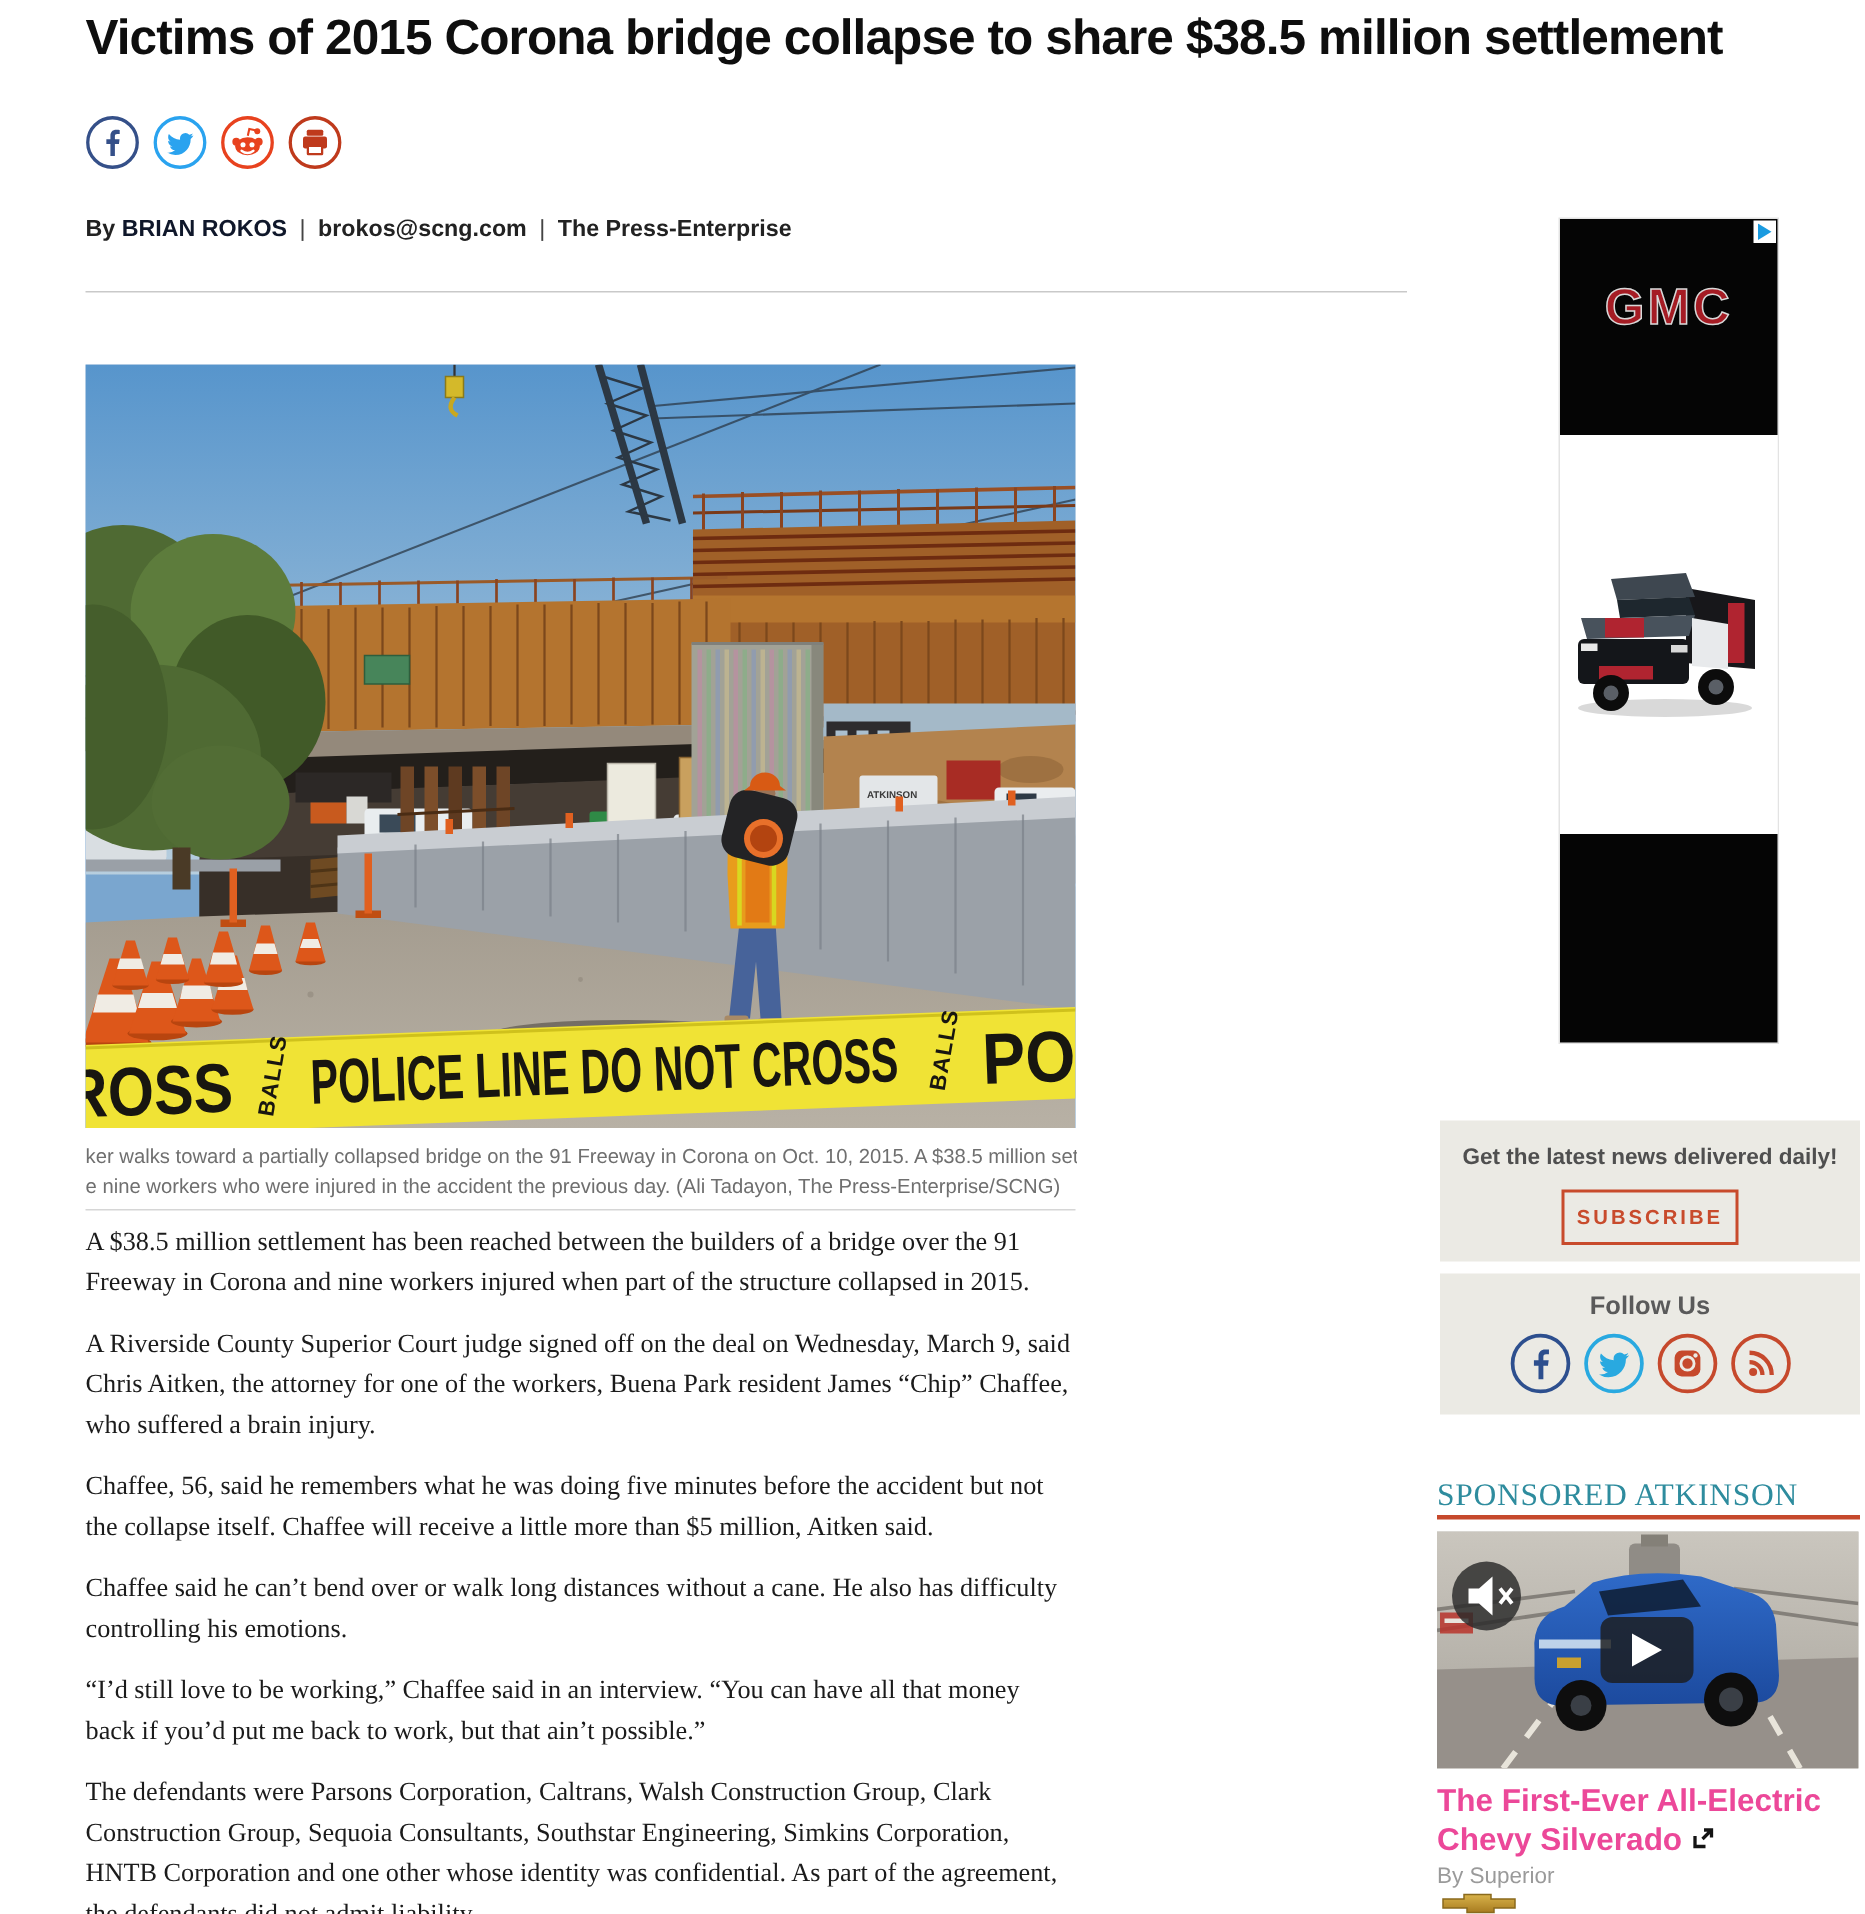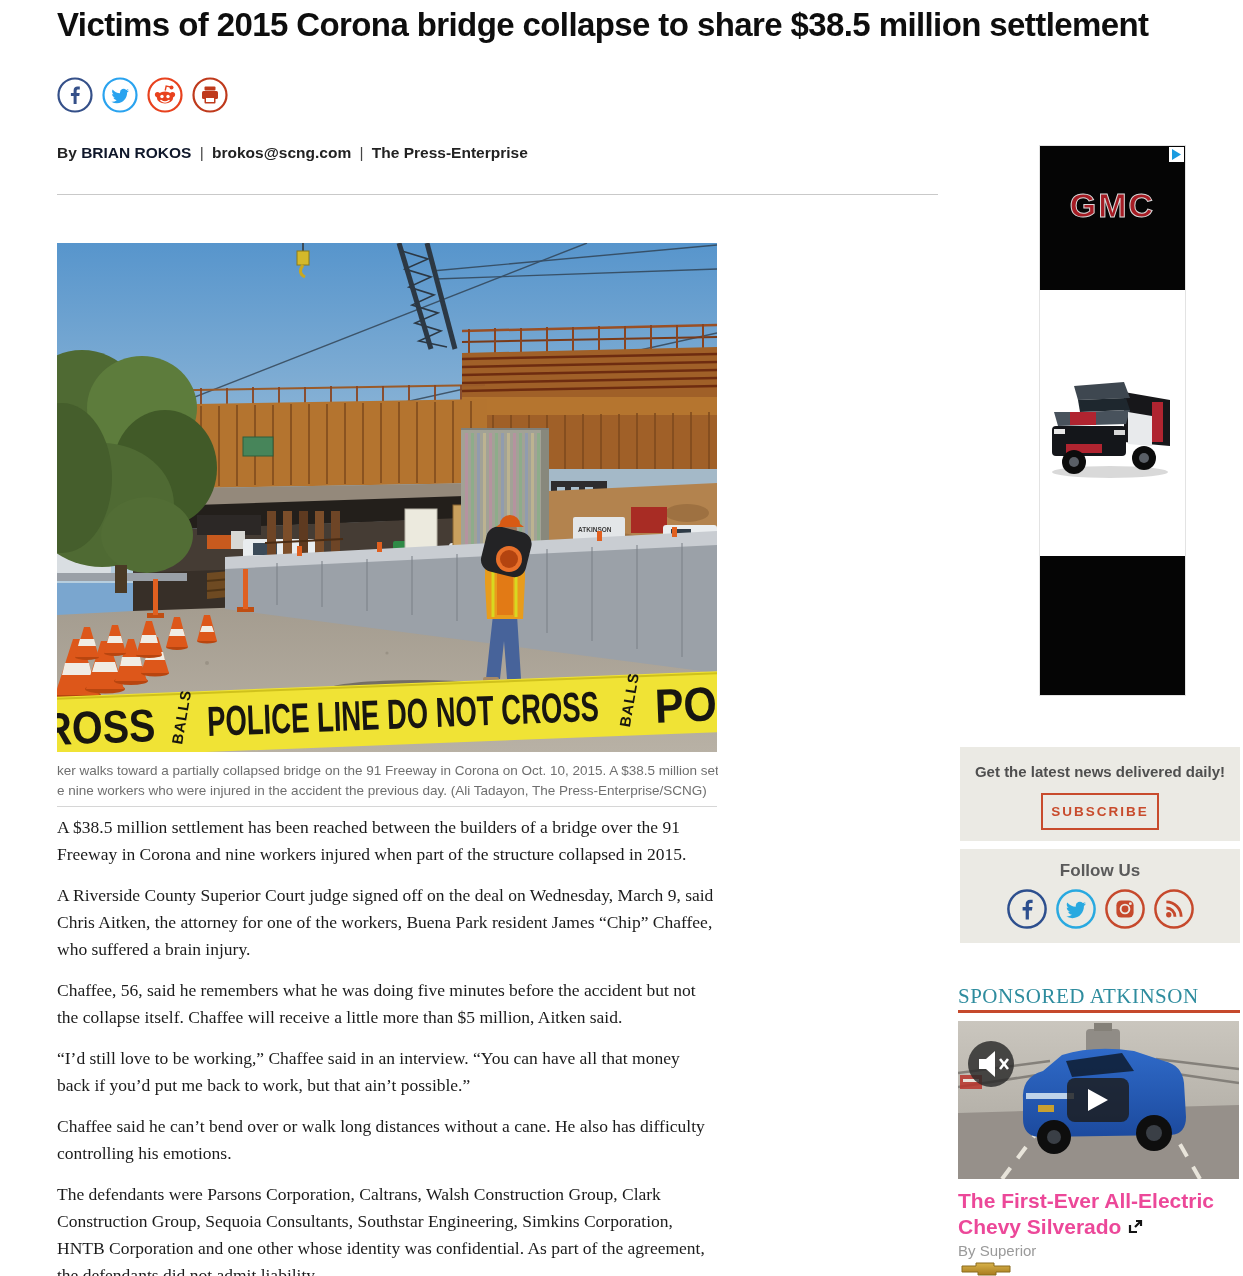--- a/index.html
+++ b/index.html
@@ -466,22 +466,22 @@
   <div class="caption">
     <div>ker walks toward a partially collapsed bridge on the 91 Freeway in Corona on Oct. 10, 2015. A $38.5 million settleme</div>
     <div>e nine workers who were injured in the accident the previous day. (Ali Tadayon, The Press-Enterprise/SCNG)</div>
   </div>
   <div class="rule-caption"></div>
 
   <div class="body-copy">
       <p>A $38.5 million settlement has been reached between the builders of a bridge over the 91 Freeway in Corona and nine workers injured when part of the structure collapsed in 2015.</p>
       <p>A Riverside County Superior Court judge signed off on the deal on Wednesday, March 9, said Chris Aitken, the attorney for one of the workers, Buena Park resident James “Chip” Chaffee, who suffered a brain injury.</p>
       <p>Chaffee, 56, said he remembers what he was doing five minutes before the accident but not the collapse itself. Chaffee will receive a little more than $5 million, Aitken said.</p>
+      <p>Chaffee said he can’t bend over or walk long distances without a cane. He also has difficulty controlling his emotions.</p>
       <p>“I’d still love to be working,” Chaffee said in an interview. “You can have all that money back if you’d put me back to work, but that ain’t possible.”</p>
-      <p>Chaffee said he can’t bend over or walk long distances without a cane. He also has difficulty controlling his emotions.</p>
       <p>The defendants were Parsons Corporation, Caltrans, Walsh Construction Group, Clark Construction Group, Sequoia Consultants, Southstar Engineering, Simkins Corporation, HNTB Corporation and one other whose identity was confidential. As part of the agreement, the defendants did not admit liability.</p>
     </div>
 
   <div class="ad">
     <div class="ad-top">
       <div class="gmc-logo">GMC</div>
     </div>
     <div class="ad-mid">
       <svg width="145" height="140" viewBox="0 0 145 140" style="position:absolute;left:0;top:60px">
         <ellipse cx="70" cy="122" rx="58" ry="6" fill="#000" opacity="0.15"></ellipse>

